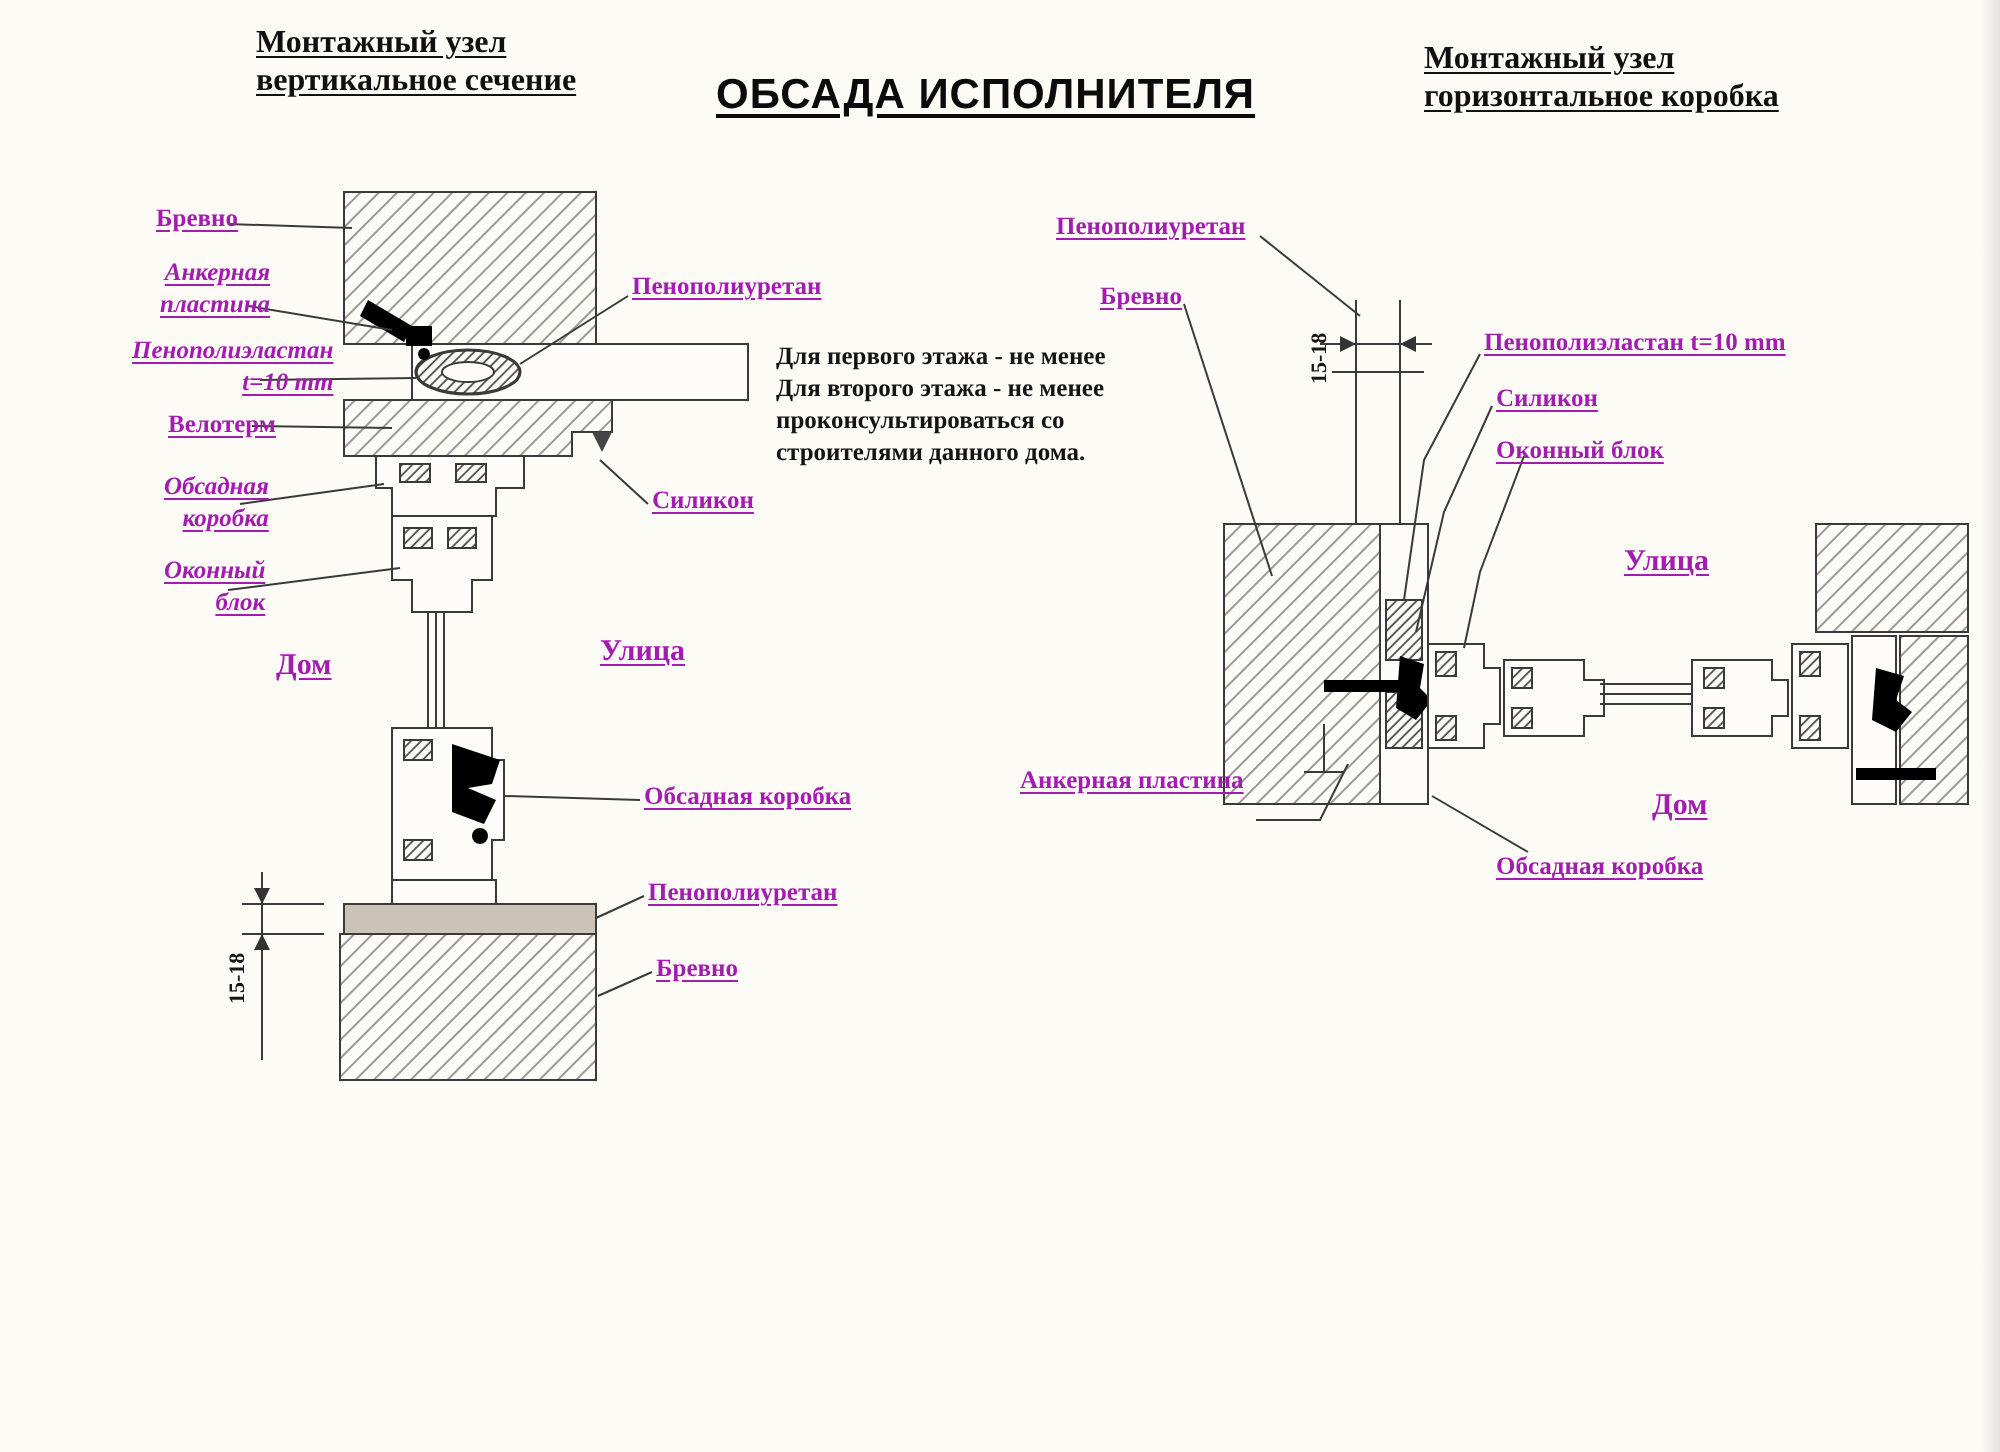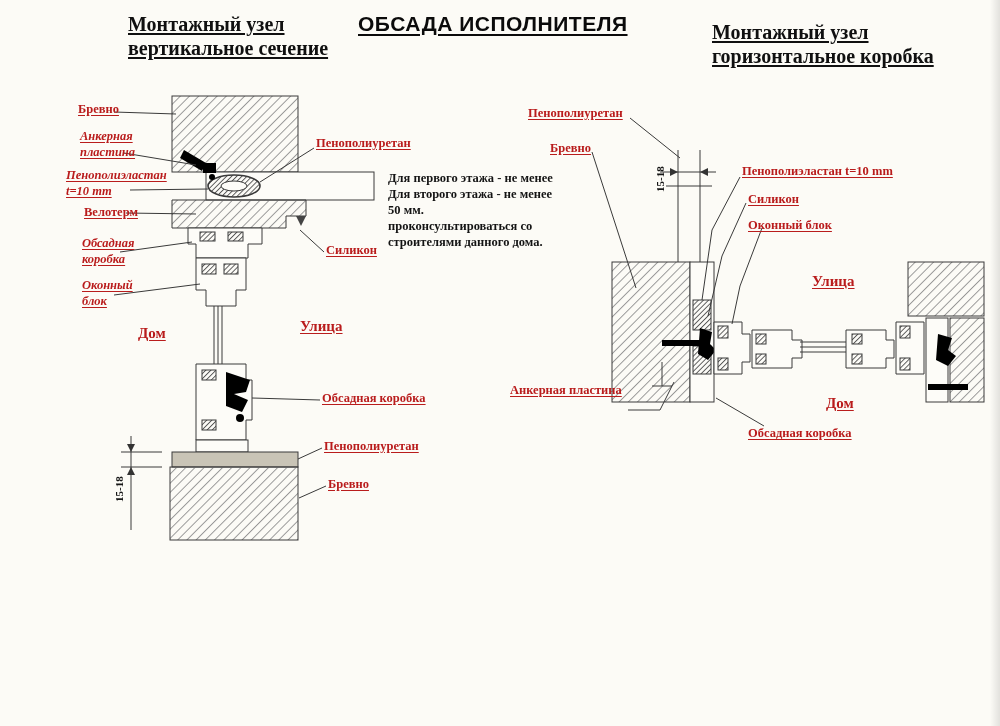--- a/index.html
+++ b/index.html
@@ -10,35 +10,35 @@
     font-family:"Liberation Serif", serif;
     color:#141414;
     overflow:hidden;
   }
   .edge-shade {
     position:absolute; right:0; top:0; width:10px; height:726px;
     background:linear-gradient(to right, rgba(0,0,0,0), rgba(0,0,0,0.10));
   }
   svg.draw { position:absolute; left:0; top:0; }
   .title {
-    position:absolute; left:358px; top:12px;
+    position:absolute; left:358px; top:36px;
     font-family:"Liberation Sans", sans-serif;
     font-weight:700; font-size:21px; letter-spacing:0.5px;
     color:#0b0b0b; text-decoration:underline; text-underline-offset:3px;
     white-space:nowrap;
   }
   .heading {
-    position:absolute; font-weight:700; font-size:20px; color:#101010;
+    position:absolute; font-weight:700; font-size:16px; color:#101010;
     white-space:nowrap; line-height:1.2;
   }
   .heading div { text-decoration:underline; text-underline-offset:2px; }
   .lbl {
-    position:absolute; font-weight:700; font-size:12.5px; color:#b91c1c;
+    position:absolute; font-weight:700; font-size:12.5px; color:#a21caf;
     text-decoration:underline; text-underline-offset:2px;
-    white-space:nowrap; line-height:1.2;
+    white-space:nowrap; line-height:1.2;text-align:right;
   }
   .lbl.two { line-height:1.25;font-style:italic; }
   .lbl.big { font-size:15px; }
   .rot {
     position:absolute; font-weight:700; font-size:11px; color:#161616;
     transform:rotate(-90deg); transform-origin:left top; white-space:nowrap;
     text-decoration:none;
   }
   .notes {
     position:absolute; left:388px; top:170px; width:220px;
@@ -214,21 +214,20 @@
 <div class="lbl" style="left:326px; top:243px;">Силикон</div>
 <div class="lbl big" style="left:300px; top:317px;">Улица</div>
 <div class="lbl" style="left:322px; top:391px;">Обсадная коробка</div>
 <div class="lbl" style="left:324px; top:439px;">Пенополиуретан</div>
 <div class="lbl" style="left:328px; top:477px;">Бревно</div>
 <div class="rot" style="left:113px; top:502px;">15-18</div>
 
 <div class="notes">
   <div>Для первого этажа - не менее</div>
   <div>Для второго этажа - не менее</div>
-  <div>50 мм.</div>
   <div>проконсультироваться со</div>
   <div>строителями данного дома.</div>
 </div>
 
 <div class="lbl" style="left:528px; top:106px;">Пенополиуретан</div>
 <div class="lbl" style="left:550px; top:141px;">Бревно</div>
 <div class="lbl" style="left:742px; top:164px;">Пенополиэластан t=10 mm</div>
 <div class="lbl" style="left:748px; top:192px;">Силикон</div>
 <div class="lbl" style="left:748px; top:218px;">Оконный блок</div>
 <div class="lbl big" style="left:812px; top:272px;">Улица</div>

